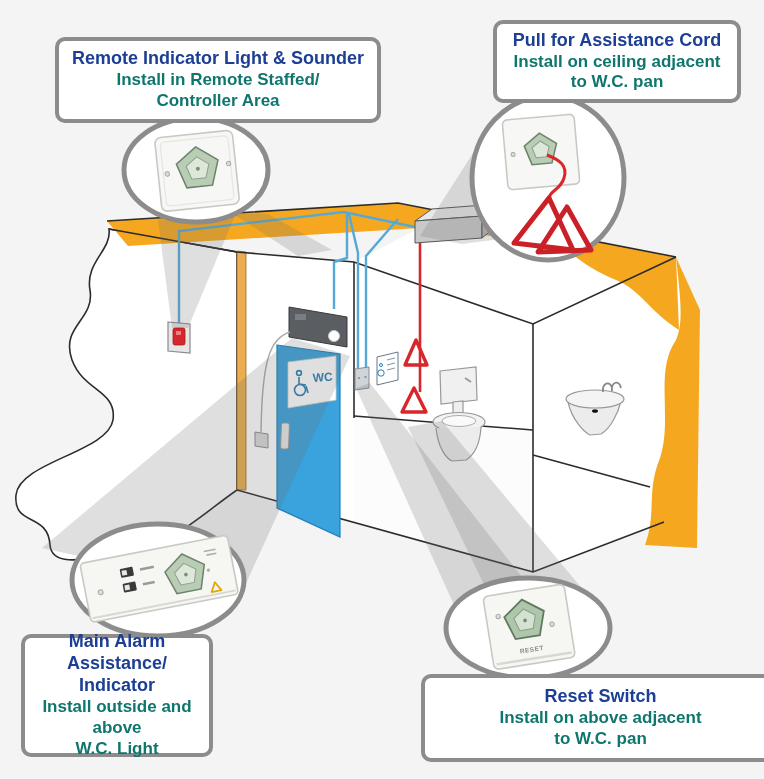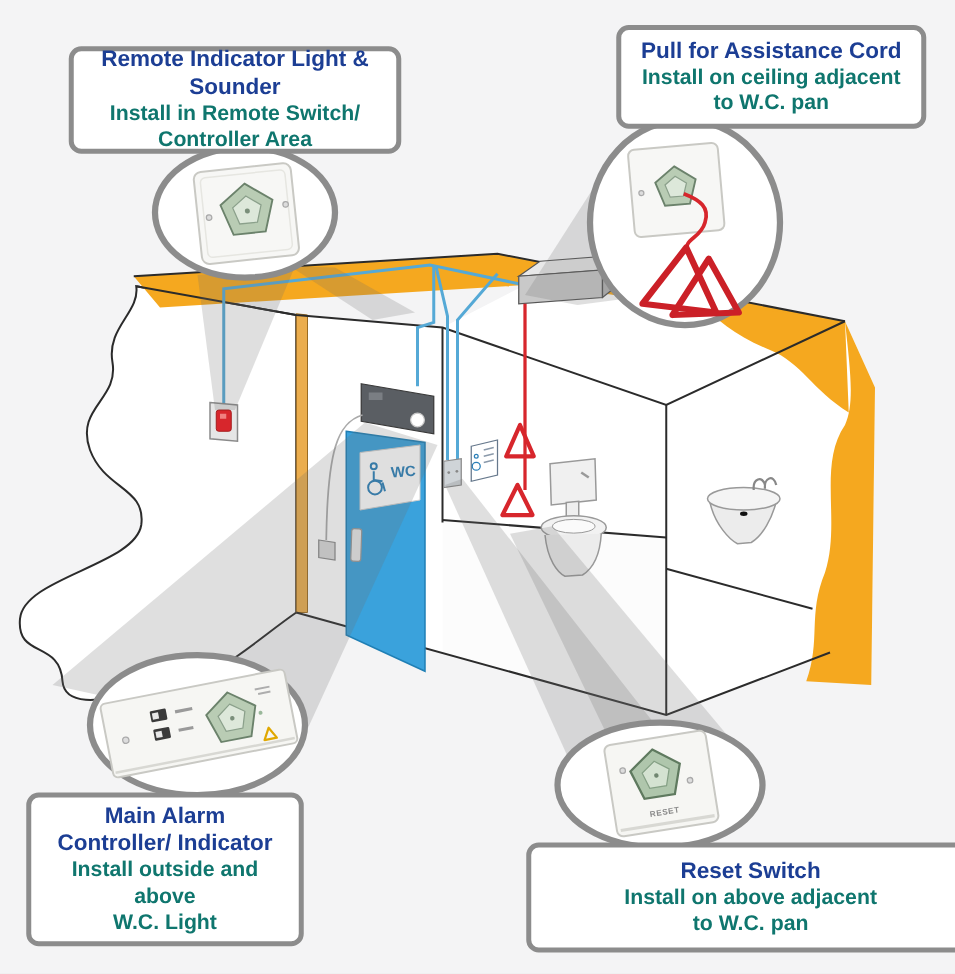--- a/index.html
+++ b/index.html
@@ -10,23 +10,23 @@
   }
   .scene-svg{position:absolute;left:0;top:0;}
   .callout{
     position:absolute;box-sizing:border-box;
     background:#ffffff;border:4px solid #8C8C8C;border-radius:10px;
     display:flex;flex-direction:column;justify-content:center;
     text-align:center;line-height:1.22;padding:4px 6px;
   }
   .callout .title{color:#1C3E94;font-size:18px;}
   .callout .body{color:#0f766e;font-size:17px;}
-  .co-tl{left:55px;top:37px;width:266px;height:86px;}
+  .co-tl{left:55px;top:37px;width:326px;height:86px;}
   .co-tr{left:493px;top:20px;width:248px;height:83px;}
-  .co-bl{left:21px;top:634px;width:222px;height:123px;}
+  .co-bl{left:21px;top:634px;width:192px;height:123px;}
   .co-br{left:421px;top:674px;width:359px;height:88px;}
   .co-tl .title{font-size:18px;}
   text.svg-label{font-family:"Liberation Sans",sans-serif;}
 </style>
 </head>
 <body>
 
 <div class="stage">
 
   <svg class="scene-svg" width="764" height="779" viewBox="0 0 764 779">
@@ -233,33 +233,33 @@
           <polygon points="526,608.5 536.9,616.4 532.8,629.3 519.2,629.3 515.1,616.4" fill="#D4E2D1" stroke="#85A085" stroke-width="1"></polygon>
           <circle cx="526" cy="620" r="1.8" fill="#708670"></circle>
         </g>
         <text class="svg-label" x="516" y="652" font-size="6.5" font-weight="700" fill="#8A8A8A" letter-spacing="0.5">RESET</text>
       </g>
     </g>
   </svg>
 
   <div class="callout co-tl">
     <div class="title">Remote Indicator Light &amp; Sounder</div>
-    <div class="body">Install in Remote Switch/</div>
+    <div class="body">Install in Remote Staffed/</div>
     <div class="body">Controller Area</div>
   </div>
 
   <div class="callout co-tr">
     <div class="title">Pull for Assistance Cord</div>
     <div class="body">Install on ceiling adjacent</div>
     <div class="body">to W.C. pan</div>
   </div>
 
   <div class="callout co-bl">
     <div class="title">Main Alarm</div>
-    <div class="title">Controller/ Indicator</div>
+    <div class="title">Assistance/ Indicator</div>
     <div class="body">Install outside and above</div>
     <div class="body">W.C. Light</div>
   </div>
 
   <div class="callout co-br">
     <div class="title">Reset Switch</div>
     <div class="body">Install on above adjacent</div>
     <div class="body">to W.C. pan</div>
   </div>
 

